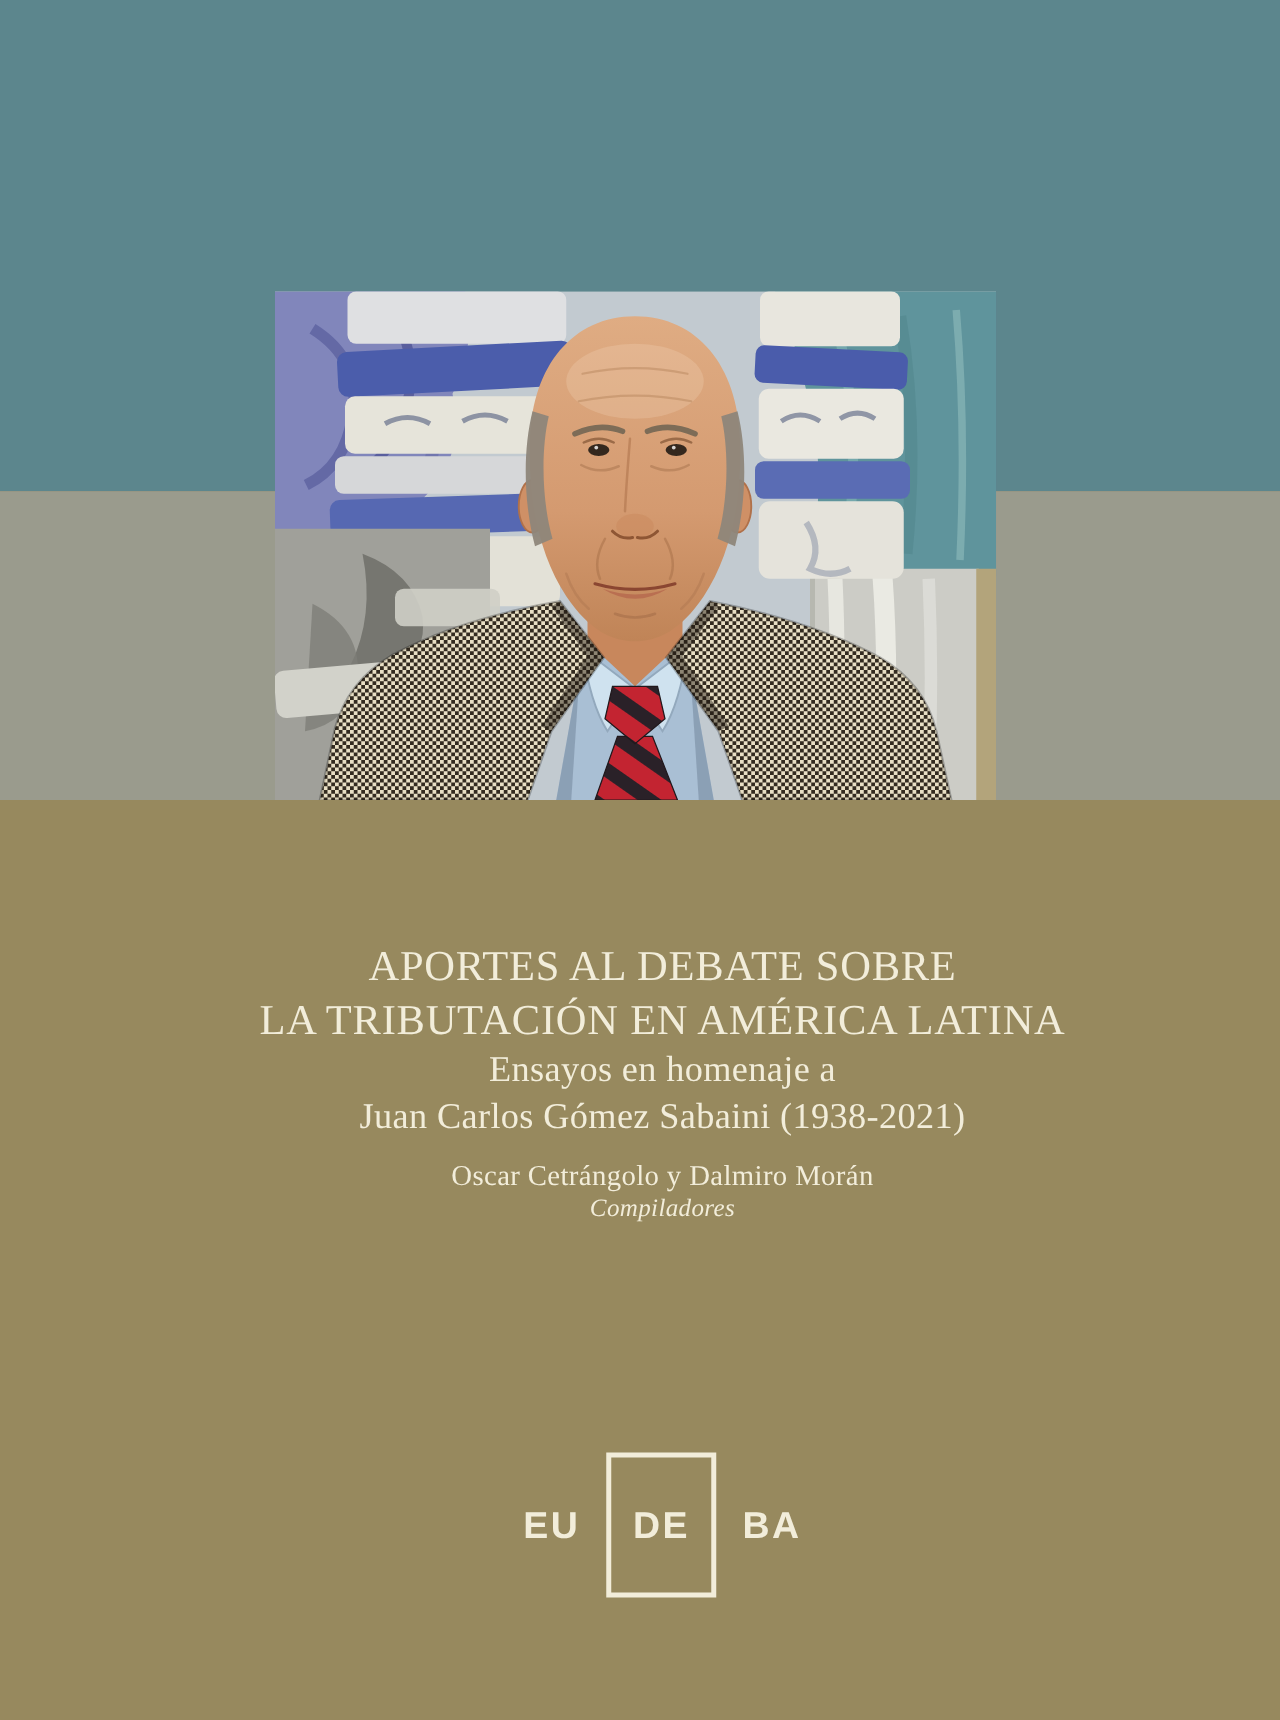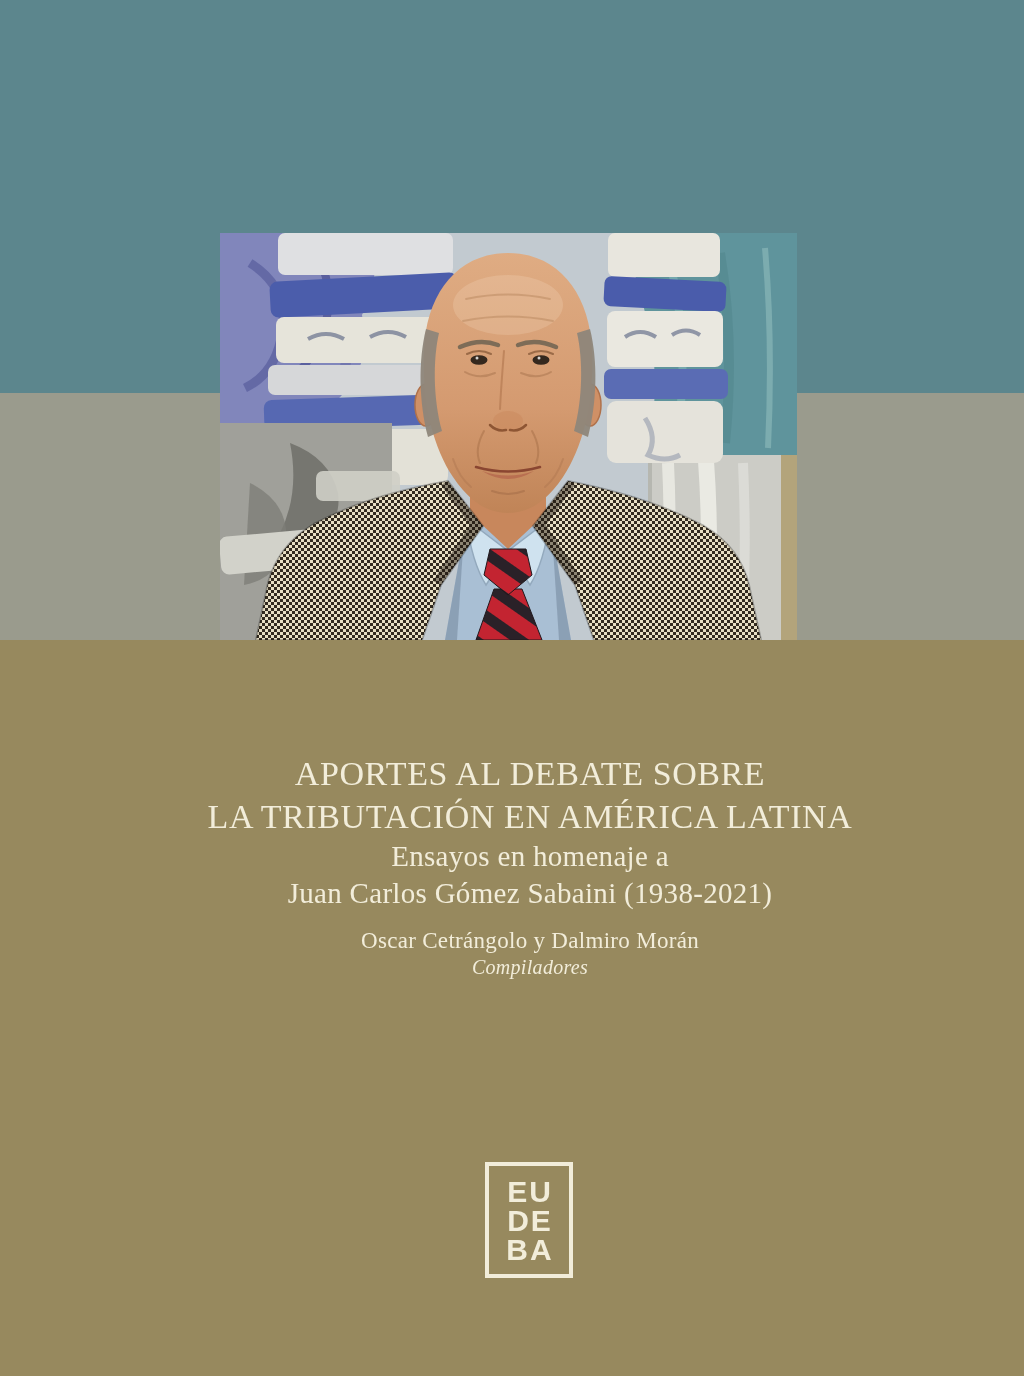--- a/index.html
+++ b/index.html
@@ -38,24 +38,24 @@
   }
   .authors-line{
     margin-top:15px;font-size:23px;line-height:28px;letter-spacing:.3px;
   }
   .role-line{
     font-size:20px;line-height:25px;font-style:italic;letter-spacing:.3px;
   }
   .logo{
     position:absolute;left:485px;top:1162px;width:88px;height:116px;
     border:4px solid var(--cream);
-    display:flex;flex-direction:column;align-items:center;justify-content:center;
+    display:flex;flex-direction:row;align-items:center;justify-content:center;
     color:var(--cream);
     font-family:"Liberation Sans","DejaVu Sans",sans-serif;
-    font-weight:bold;font-size:30px;line-height:29px;letter-spacing:2px;
+    font-weight:bold;font-size:30px;line-height:29px;letter-spacing:2px;gap:40px;
   }
   .logo span{display:block;text-indent:2px;}
 </style>
 </head>
 <body>
 
 <div class="cover">
 
   <div class="band band-teal"></div>
   <div class="band band-gray"></div>

